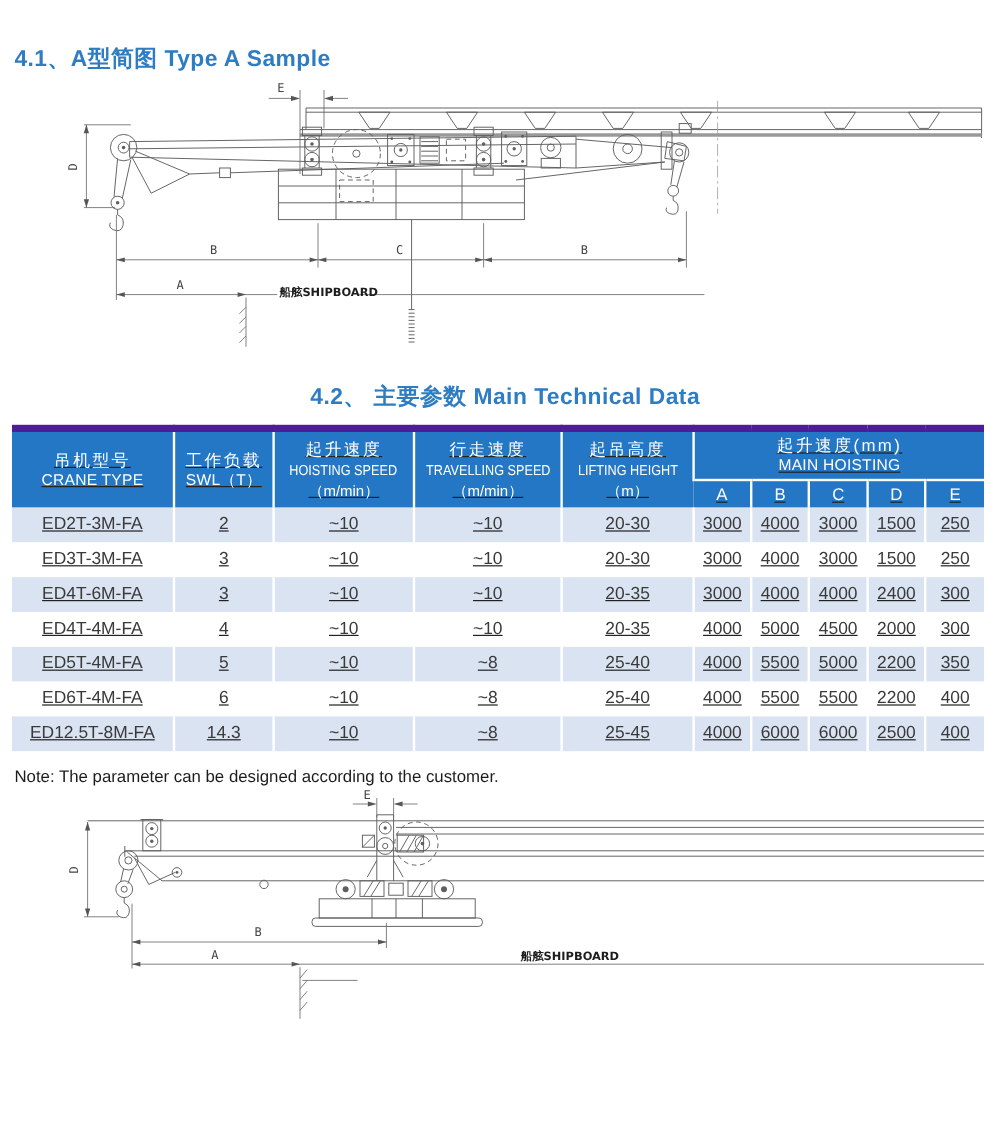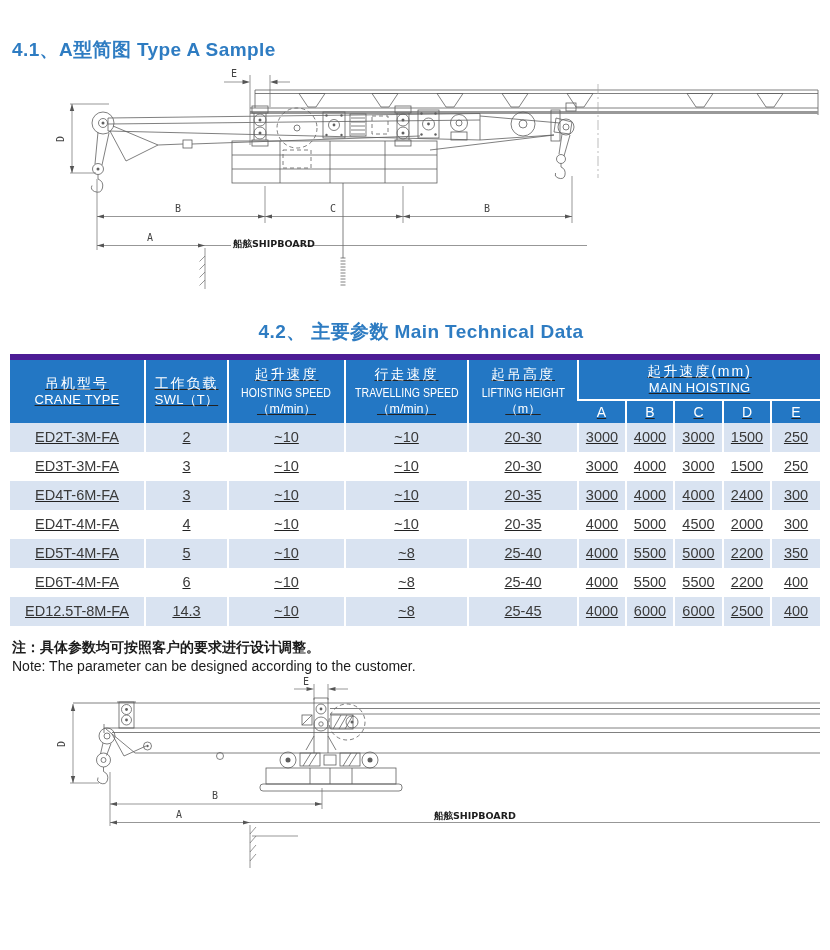--- a/index.html
+++ b/index.html
@@ -367,21 +367,20 @@
           <td>6000</td>
           <td>6000</td>
           <td>2500</td>
           <td>400</td>
         </tr>
 
     </tbody>
   </table>
 
   <div class="note">
-    <div class="zh">注：具体参数均可按照客户的要求进行设计调整。</div>
     <div class="en">Note: The parameter can be designed according to the customer.</div>
   </div>
 
 
   <svg class="drawing" width="830" height="222" viewBox="0 0 830 222">
     <g class="ln">
 
       <line x1="73" y1="27" x2="820" y2="27"></line>
       <line x1="330" y1="32.5" x2="820" y2="32.5"></line>
       <line x1="330" y1="38" x2="820" y2="38"></line>

